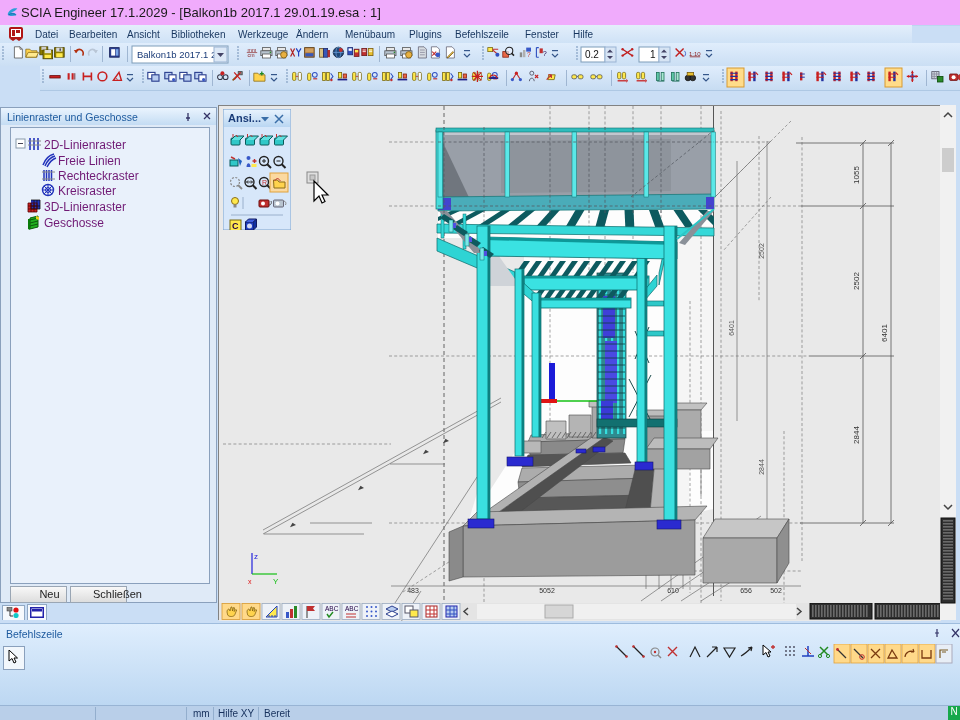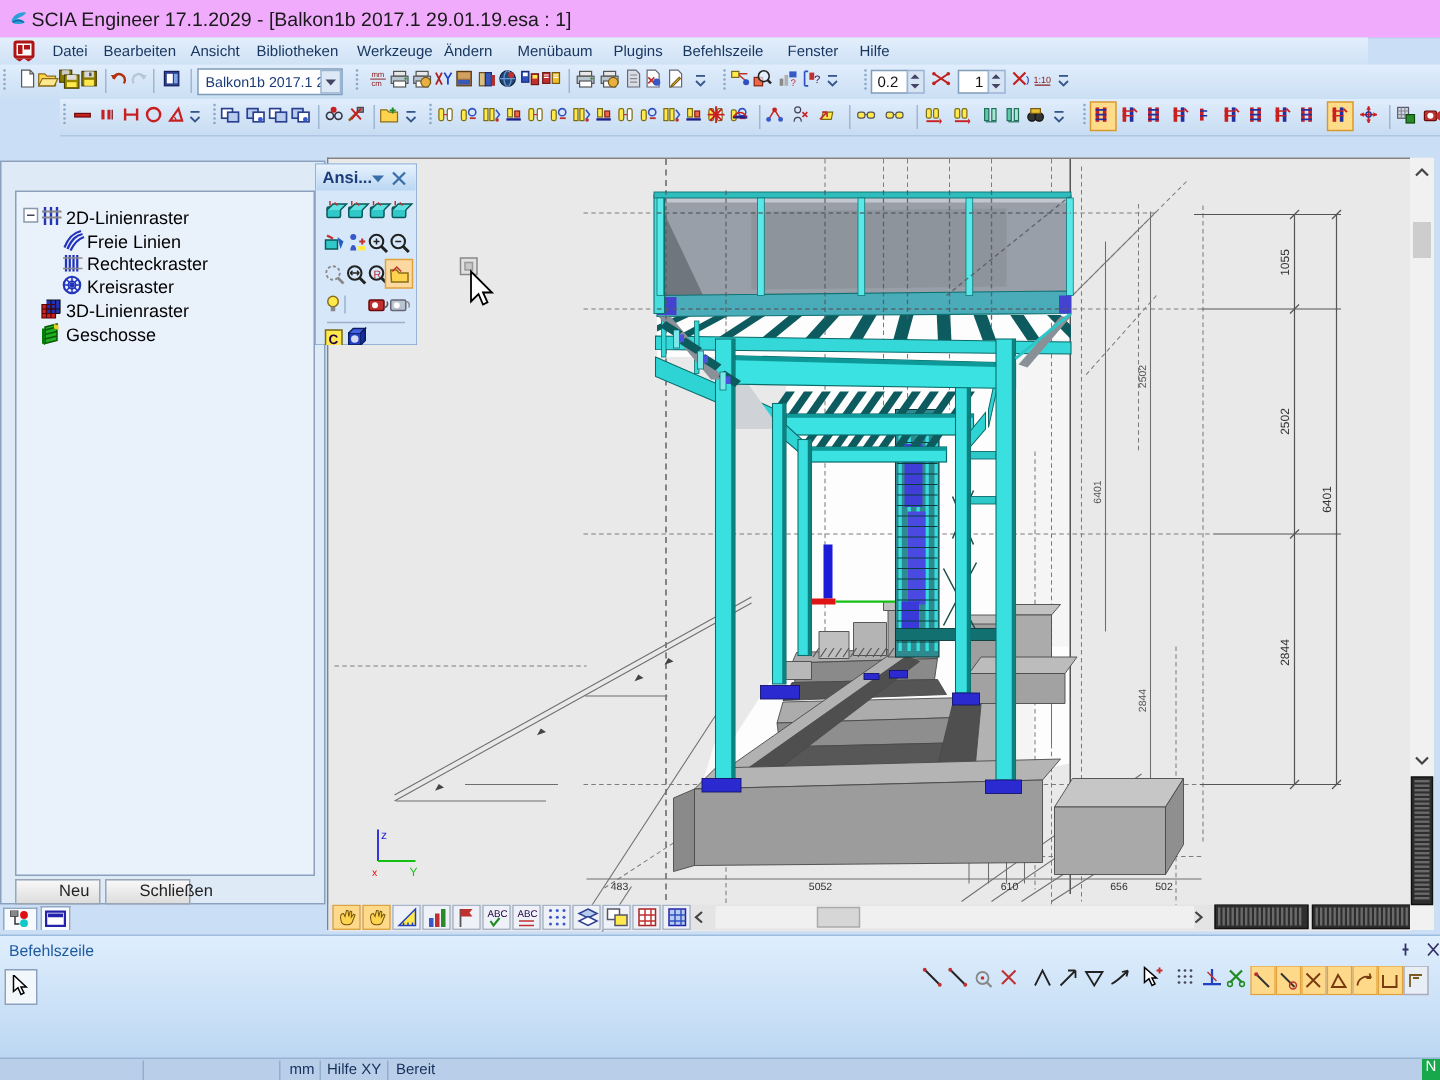--- a/index.html
+++ b/index.html
@@ -10,21 +10,21 @@
 #menubar{left:0;top:25px;width:912px;height:18px;
 background:linear-gradient(#e3eefb,#cfe2f6);}
 .menuitem{top:4px;font-size:10px;color:#17355e;}
 #row1{left:0;top:43px;width:960px;height:23px;background:linear-gradient(#e0edfc,#cbdff4);}
 #row2{left:0;top:66px;width:960px;height:24px;background:linear-gradient(#e0edfc,#c7dcf2);border-bottom:1px solid #aec8e4;margin-left:40px;}
 
 #panel{left:0;top:107px;width:217px;height:496px;background:#dfeaf7;border:1px solid #8aa0bc;box-sizing:border-box;}
 #panel-h{left:0;top:0;width:215px;height:17px;background:linear-gradient(#eaf4fe,#c4dcf3);}
 #panel-h .t{position:absolute;left:6px;top:3px;font-size:10.5px;color:#1d5a9e;}
 #tree{left:9px;top:19px;width:198px;height:455px;background:#e9f1fb;border:1px solid #8aa0bc;}
-.treerow{position:absolute;font-size:12px;color:#000000;white-space:nowrap;text-align:center;}
+.treerow{position:absolute;font-size:12px;color:#701a75;white-space:nowrap;text-align:center;}
 .btn{position:absolute;width:57px;height:17px;background:linear-gradient(#f8f8f8,#dddddd);border:1px solid #9aa6b4;box-sizing:border-box;text-align:center;font-size:11px;color:#222;line-height:15px;padding-left:22px;}
 
 #vp{left:218px;top:105px;width:722px;height:515px;background:#e9e9e9;border-left:1px solid #828282;border-top:1px solid #828282;box-sizing:border-box;}
 #vpsvg{position:absolute;left:0;top:0;}
 
 #cmdpanel{left:0;top:623px;width:960px;height:82px;background:linear-gradient(#dfeefd,#bcd7f2);border-top:1px solid #9ebcdd;}
 #cmdhead{position:absolute;left:6px;top:4px;font-size:10.5px;color:#1d5a9e;text-align:right;}
 #cmdinput{position:absolute;left:8px;top:62px;width:943px;height:17px;background:#ffffff;border:1px solid #7f9db9;box-sizing:border-box;font-size:11px;color:#111;line-height:15px;padding-left:4px;}
 #statusbar{left:0;top:705px;width:960px;height:15px;background:#b9cfe9;border-top:1px solid #98b4d4;box-sizing:border-box;font-size:10px;color:#16305c;}
 .sbsep{position:absolute;top:1px;width:1px;height:13px;background:#93aecd;}
@@ -552,20 +552,29 @@
           <text x="2" y="12" font-size="10" fill="#2050b0" font-family="Liberation Sans" font-style="italic">67</text>
         </g>
         <g transform="translate(943,4) scale(0.8)">
           <text x="1" y="12" font-size="10" fill="#8090a8" font-family="Liberation Sans" font-style="italic">07</text>
           <rect x="1" y="13" width="13" height="1" fill="#8090a8"></rect>
         </g>
       </svg>
     </div>
 
   <div class="abs" id="panel">
+    <div class="abs" id="panel-h">
+        <span class="t">Linienraster und Geschosse</span>
+      <svg class="abs" style="left:183px;top:3px" width="28" height="12" viewBox="0 0 28 12">
+        <g stroke="#336" stroke-width="1.3" fill="none">
+          <path d="M4 2 v5 M2 7 h4 M4 7 v3"></path>
+          <path d="M20 2 l6 6 M26 2 l-6 6"></path>
+        </g>
+      </svg>
+    </div>
     <div class="abs" id="tree">
       <svg class="abs" style="left:0;top:0" width="196" height="200">
           <rect x="5" y="11" width="9" height="9" fill="#fff" stroke="#8899aa"></rect>
           <path d="M7 15.5 h5" stroke="#445" stroke-width="1"></path>
           <g transform="translate(16,9)">
             <path d="M3 1 v12 M7 1 v12 M11 1 v12" stroke="#2233bb" stroke-width="1.6"></path>
             <path d="M1 4 h13 M1 8 h13" stroke="#8a8a8a" stroke-width="1.2"></path>
           </g>
           <g transform="translate(30,25)">
             <path d="M2 12 C5 4 9 2 13 1 M4 13 C7 6 10 4 14 3 M6 14 C9 8 12 6 15 5" stroke="#2233bb" stroke-width="1.5" fill="none"></path>
@@ -1155,21 +1164,21 @@
         <rect x="3" y="469" width="10" height="1.6" fill="#6a6a6a"></rect>
         <rect x="3" y="472" width="10" height="1.6" fill="#6a6a6a"></rect>
         <rect x="3" y="475" width="10" height="1.6" fill="#6a6a6a"></rect>
         <rect x="3" y="478" width="10" height="1.6" fill="#6a6a6a"></rect>
         <rect x="3" y="481" width="10" height="1.6" fill="#6a6a6a"></rect>
         <rect x="3" y="484" width="10" height="1.6" fill="#6a6a6a"></rect>
         <rect x="3" y="487" width="10" height="1.6" fill="#6a6a6a"></rect>
         <rect x="3" y="490" width="10" height="1.6" fill="#6a6a6a"></rect>
         <rect x="3" y="493" width="10" height="1.6" fill="#6a6a6a"></rect>
       </svg></div>
-    <div class="abs" style="left:210px;top:109px;width:68px;height:121px;"><svg width="68" height="121">
+    <div class="abs" style="left:223px;top:109px;width:68px;height:121px;"><svg width="68" height="121">
         <defs>
           <linearGradient id="agrad" x1="0" y1="0" x2="0" y2="1">
             <stop offset="0" stop-color="#e7f2fd"></stop>
             <stop offset="1" stop-color="#b9d6f2"></stop>
           </linearGradient>
         </defs>
         <rect x="0" y="0" width="68" height="121" fill="#d7e7fa" stroke="#7da3cc"></rect>
         <rect x="1" y="1" width="66" height="17" fill="url(#agrad)"></rect>
         <text x="5" y="13" font-size="11" font-weight="bold" fill="#1b3c78" font-family="Liberation Sans">Ansi...</text>
         <path d="M38 8 l4 4.5 4 -4.5z" fill="#3a6ea8"></path>

